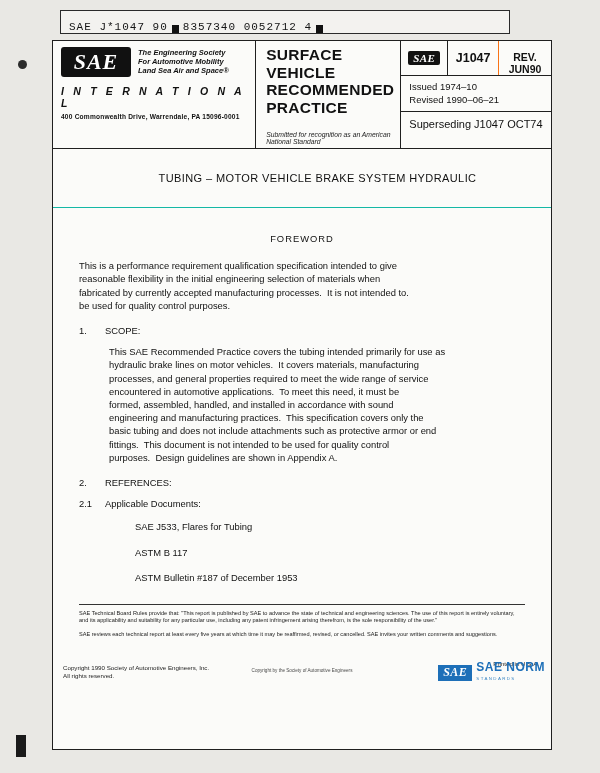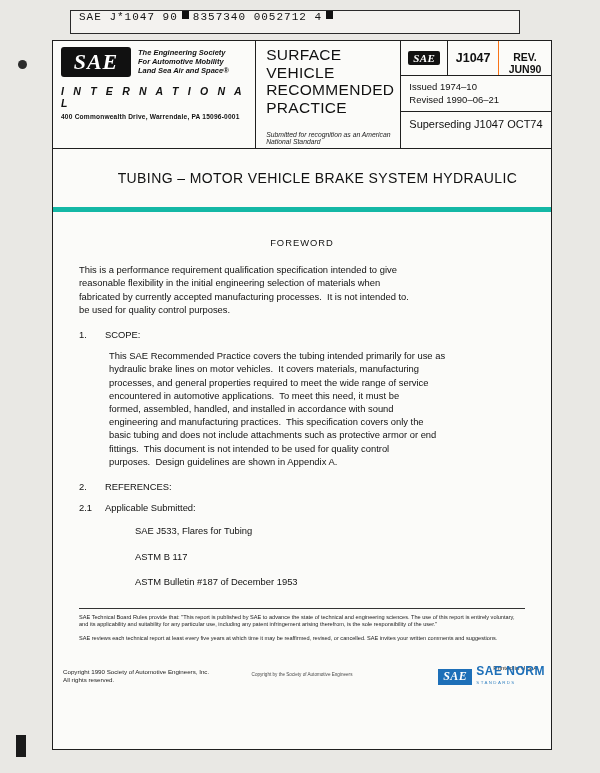--- a/index.html
+++ b/index.html
@@ -17,27 +17,27 @@
     position: relative;
     width: 600px;
     height: 773px;
     background: #e9e8e4;
     box-sizing: border-box;
   }
   
   .barcode-strip {
     position: absolute;
     top: 10px;
-    left: 70px;
+    left: 60px;
     width: 440px;
     height: 22px;
     border: 1px solid #2a2a2a;
     background: #f3f2ef;
     display: flex;
-    align-items: flex-start;
+    align-items: flex-end;
     padding-left: 8px;
     font-family: "Liberation Mono", monospace;
     font-size: 11px;
     letter-spacing: 1px;
     color: #141414;
     white-space: nowrap;
   }
   .barcode-strip .sq {
     display: inline-block;
     width: 7px;
@@ -123,21 +123,21 @@
   }
   .mh-mid {
     flex: 1;
     border-right: 1px solid #1f1f1f;
     box-sizing: border-box;
     padding: 5px 6px 2px 10px;
     position: relative;
   }
   .mh-title {
     font-family: "Liberation Sans", sans-serif;
-    font-weight: normal;
+    font-weight: bold;
     font-size: 15.5px;
     line-height: 17.5px;
     color: #111;
     letter-spacing: .3px;
   }
   .mh-sub {
     position: absolute;
     bottom: 3px;
     left: 10px;
     font-size: 6.8px;
@@ -204,26 +204,26 @@
     font-family: "Liberation Sans", sans-serif;
   }
   .mr-bot {
     flex: 1;
     padding: 6px 0 0 8px;
     font-size: 11px;
     color: #111;
   }
   
   .title-band {
-    border-bottom: 5px solid #14b8a6;
+    border-bottom: 1px solid #14b8a6;
     height: 58px;
     display: flex;
     align-items: center;
     justify-content: center;
-    font-size: 14px;
+    font-size: 11px;
     letter-spacing: .4px;
     color: #111;
     font-family: "Liberation Sans", sans-serif;
     padding-left: 31px;
   }
   
   .body-area {
     position: relative;
     height: 480px;
     padding: 18px 26px 0 26px;
@@ -419,21 +419,21 @@
 fittings.  This document is not intended to be used for quality control
 purposes.  Design guidelines are shown in Appendix A.</div>
 
       <div class="sec">
         <div class="sec-num">2.</div>
         <div class="sec-title">REFERENCES:</div>
       </div>
 
       <div class="sub-sec">
         <div class="sub-num">2.1</div>
-        <div>Applicable Submitted:</div>
+        <div>Applicable Documents:</div>
       </div>
 
       <div class="ref-item">SAE J533, Flares for Tubing</div>
       <div class="ref-item">ASTM B 117</div>
       <div class="ref-item">ASTM Bulletin #187 of December 1953</div>
 
       <div class="footer-rules">
         <p>SAE Technical Board Rules provide that: "This report is published by SAE to advance the state of technical and engineering sciences. The use of this report is entirely voluntary, and its applicability and suitability for any particular use, including any patent infringement arising therefrom, is the sole responsibility of the user."</p>
         <p>SAE reviews each technical report at least every five years at which time it may be reaffirmed, revised, or cancelled. SAE invites your written comments and suggestions.</p>
       </div>

